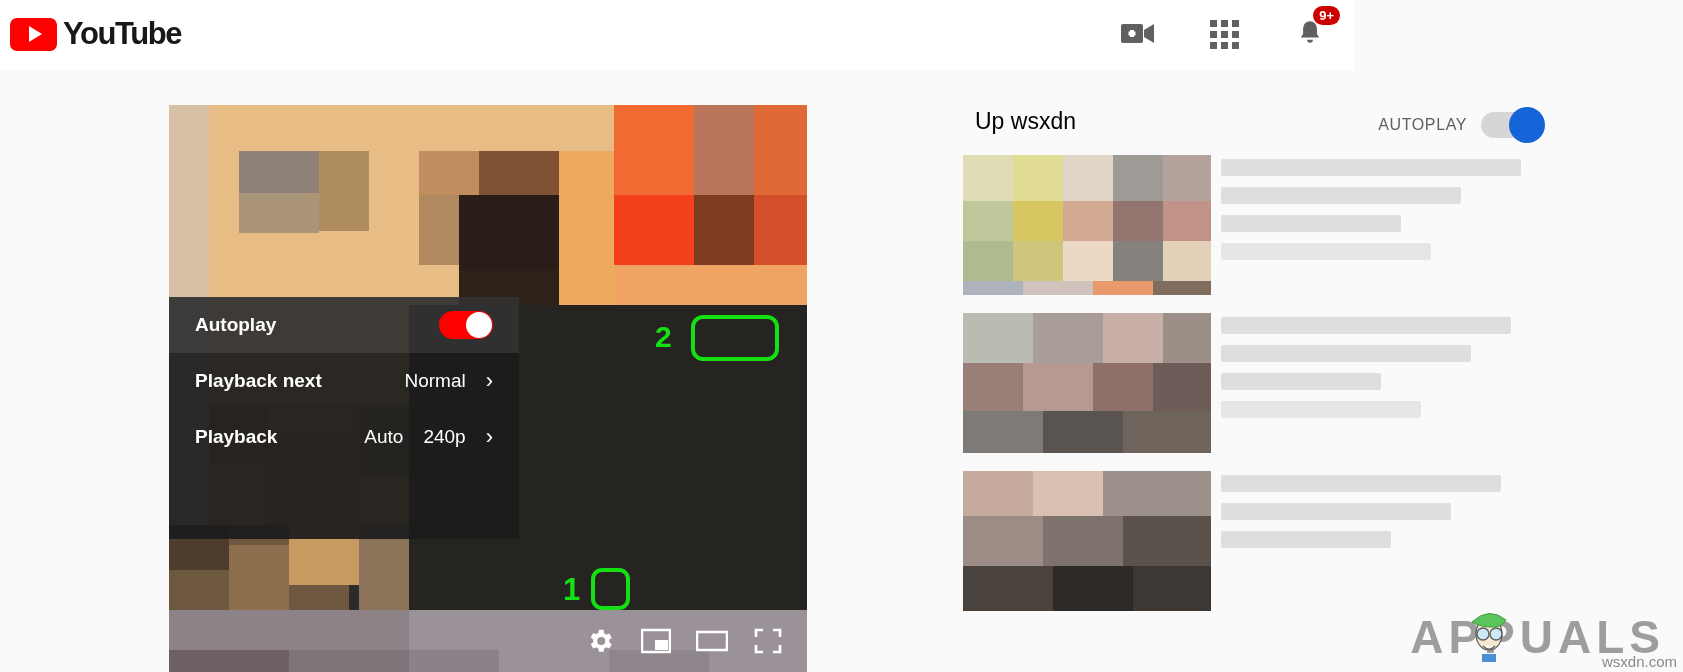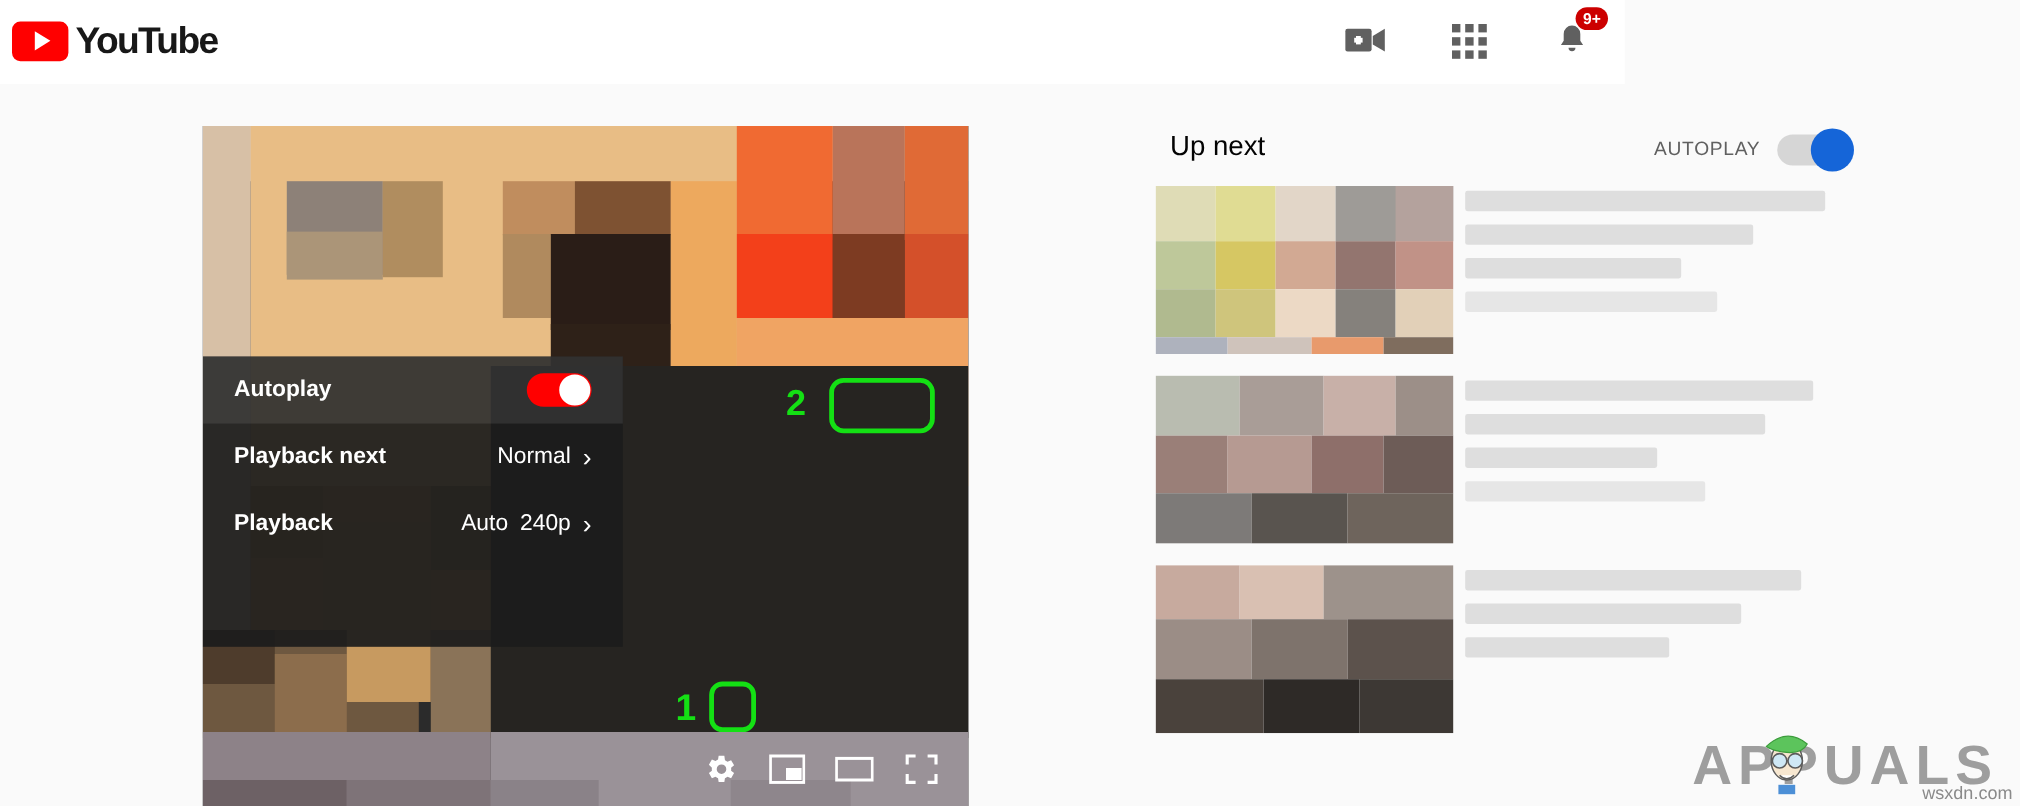--- a/index.html
+++ b/index.html
@@ -102,21 +102,21 @@
     width: 350px; height: 242px;
     background: rgba(28,28,28,0.93);
     color: #ffffff; font-size: 19px;
   }
   .menu-row {
     height: 56px; display: flex; align-items: center;
     padding: 0 26px; justify-content: space-between;
   }
   .menu-row.highlighted { background: rgba(255,255,255,0.09); }
   .menu-label { font-weight: bold; font-size: 19px; color: #fff; }
-  .menu-right { display: flex; align-items: center; gap: 10px; }
+  .menu-right { display: flex; align-items: center; gap: 20px; }
   .menu-value { font-size: 19px; color: #fff; font-weight: normal; }
   .chev { font-size: 22px; color: #fff; line-height: 1; }
 
   .toggle {
     width: 54px; height: 28px; border-radius: 14px;
     background: #ff0000; position: relative; cursor: pointer;
   }
   .toggle .knob {
     position: absolute; right: 1px; top: 1px;
     width: 26px; height: 26px; border-radius: 50%; background: #ffffff;
@@ -312,21 +312,21 @@
     </div>
   </div>
 
   <div class="gear-highlight"></div>
   <div class="toggle-highlight"></div>
   <div class="step-num step-1">1</div>
   <div class="step-num step-2">2</div>
 
   <div class="sidebar">
     <div class="upnext-head">
-      <span class="upnext-title">Up next</span>
+      <span class="upnext-title">Up wsxdn</span>
       <span class="autoplay-label">AUTOPLAY</span>
       <span class="blue-toggle">
           <span class="knob"></span>
         </span>
     </div>
 
     <div class="side-list">
       <div class="side-item">
         <div class="thumb">
           <div class="px" style="left:0;top:0;width:50px;height:46px;background:#dfdcb6;"></div>

